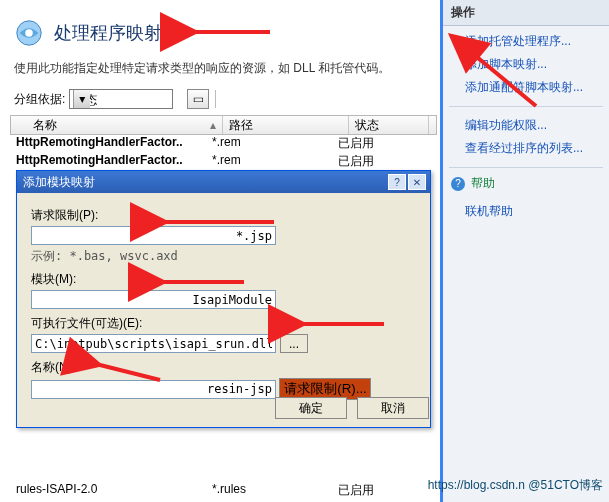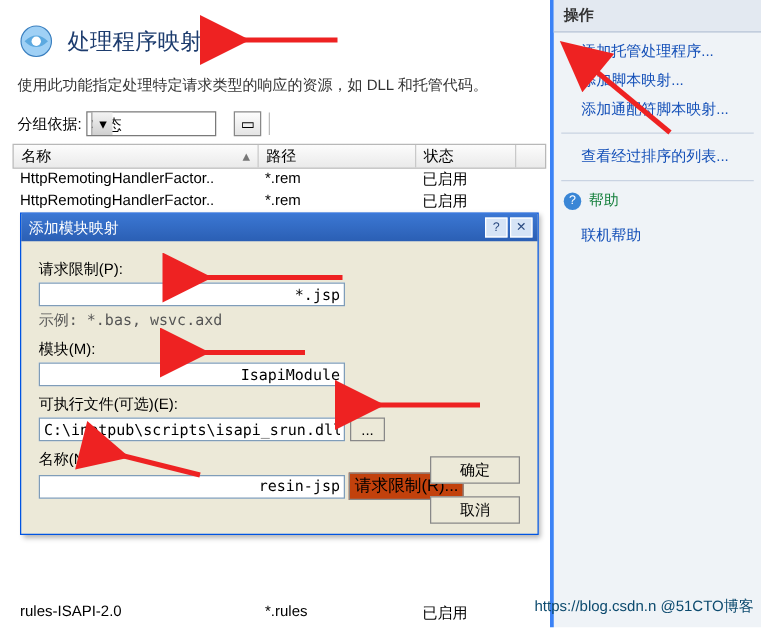--- a/index.html
+++ b/index.html
@@ -17,37 +17,37 @@
 .group-row { display: flex; align-items: center; padding: 2px 14px 6px 14px; gap: 4px; }
 .group-row label { font-size: 12px; }
 .group-select { width: 104px; height: 20px; border: 1px solid #7a7a7a; background: #fff; position: relative; }
 .group-select span { position:absolute; left:3px; top:2px; }
 .group-select .dd { position:absolute; right:0; top:0; width:17px; height:18px; background:linear-gradient(#f4f4f4,#d0d0d0); border-left:1px solid #999; display:flex; align-items:center; justify-content:center; }
 .toolbar-btn { width: 22px; height: 20px; border: 1px solid #888; background: linear-gradient(#fdfdfd,#e4e4e4); display:flex; align-items:center; justify-content:center; }
 
 .table { margin: 0 3px 0 10px; }
 .thead { display:flex; background:linear-gradient(#fcfcfc,#eaeaea); border:1px solid #b8b8b8; height:20px; }
 .th { border-right:1px solid #c9c9c9; padding:2px 6px; display:flex; align-items:center; font-size:12px; }
-.th.c1{width:196px;} .th.c2{width:126px;} .th.c3{width:80px;}
+.th.c1{width:196px;margin-left:16px;} .th.c2{width:126px;} .th.c3{width:80px;}
 .trow { display:flex; height:18px; font-family:"SimSun",monospace; font-size:12px; }
 .td { padding:0 6px; overflow:hidden; white-space:nowrap; }
-.td.c1{width:196px;} .td.c2{width:126px;} .td.c3{width:80px;}
+.td.c1{width:196px;font-weight:bold;} .td.c2{width:126px;} .td.c3{width:80px;}
 
 .dialog { position:absolute; left:16px; top:170px; width:415px; height:258px; background:#ece9d8; border:1px solid #0054e3; box-shadow:2px 2px 4px rgba(0,0,0,.3); }
 .dlg-title { height:22px; background:linear-gradient(#3b77d3,#2b5fb4); color:#fff; display:flex; align-items:center; padding:0 4px 0 6px; font-size:12px; justify-content:space-between; }
 .dlg-title .wbtns { display:flex; gap:2px; }
 .wbtn { width:18px; height:16px; border:1px solid #fff; background:#d6e4f6; color:#2a4a80; font-size:10px; display:flex; align-items:center; justify-content:center; }
 .dlg-body { padding:8px 14px; font-size:12px; }
 .dlg-body .lbl { margin-top:6px; margin-bottom:2px; }
 .dlg-body input[type=text] { width:245px; height:19px; border:1px solid #7f9db9; background:#fff; padding:0 3px; font-family:"SimSun",monospace; font-size:12px;text-align:right; }
 .dlg-body .wide { width:335px; }
 .hint { color:#555; margin-top:3px; font-family:"SimSun",monospace; }
 .browse-btn { width:28px; height:19px; border:1px solid #888; background:#ece9d8; margin-left:4px; vertical-align:top; display:inline-flex; align-items:center; justify-content:center; }
 .req-btn { width:92px; height:22px; border:1px solid #888; background:#c2410c; }
-.dlg-footer { position:absolute; bottom:8px; right:14px; display:flex; gap:10px;flex-direction:column; }
+.dlg-footer { position:absolute; bottom:8px; right:1px; display:flex; gap:10px; }
 .dlg-footer button { width:72px; height:22px; border:1px solid #888; background:#ece9d8; font-size:12px; }
 
 .bottom-row { position:absolute; left:10px; top:482px; width:420px; font-family:"SimSun",monospace; font-size:12px; display:flex; }
 .bottom-row .c1{width:196px; padding-left:6px;} .bottom-row .c2{width:126px; padding-left:6px;} .bottom-row .c3{width:80px; padding-left:6px;}
 
 .side-header { background:#e3e9f1; border-bottom:1px solid #b8c4d6; padding:4px 8px; font-weight:bold; color:#333; font-size:12px; }
 .side-panel ul { list-style:none; padding:4px 0; }
 .side-panel li { padding:3px 10px 3px 22px; color:#1450b8; font-size:12px; cursor:pointer; }
 .side-panel li.sel { background:#cfe3ff; }
 .side-panel .sep { border-top:1px solid #c9d3e2; margin:3px 6px; }
@@ -148,20 +148,21 @@
 
 <div class="side-panel">
   <div class="side-header">操作</div>
   <ul>
     <li>添加托管处理程序...</li>
     <li>添加脚本映射...</li>
     <li>添加通配符脚本映射...</li>
   </ul>
   <div class="sep"></div>
   <ul>
+    <li>编辑功能权限...</li>
     <li>查看经过排序的列表...</li>
   </ul>
   <div class="sep"></div>
   <div class="help-row">
     <span class="help-icon">?</span>
     <span style="color:#15803d">帮助</span>
   </div>
   <ul>
       <li>联机帮助</li>
     </ul>

